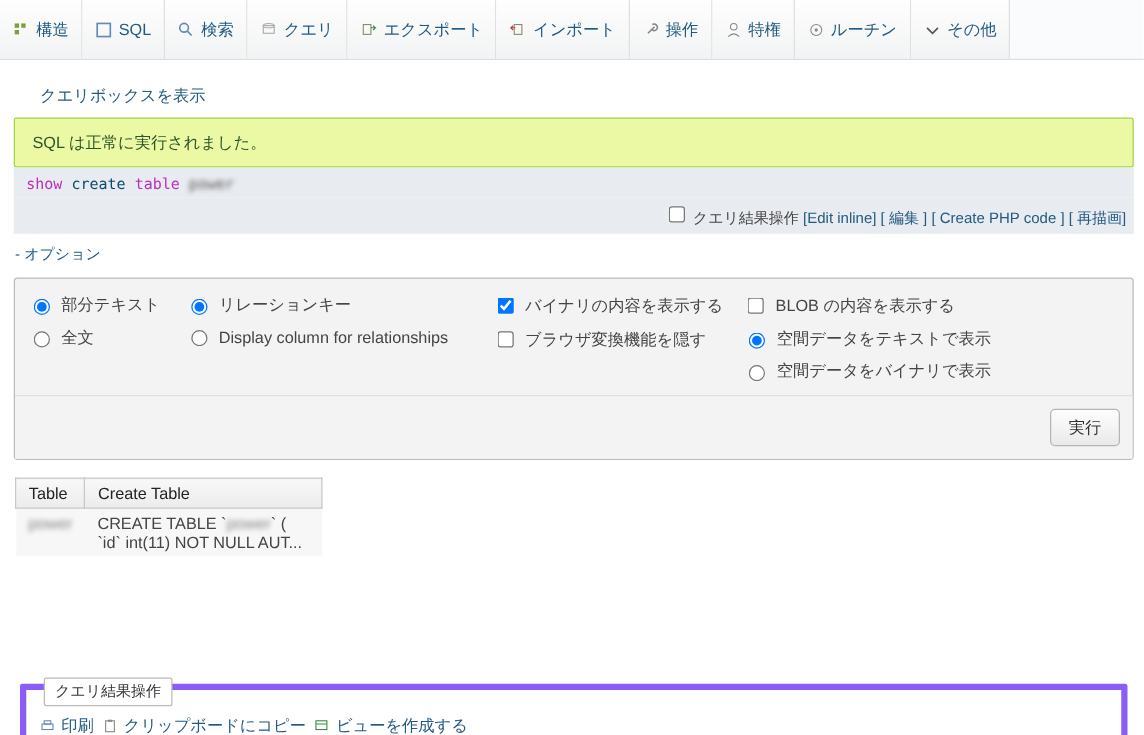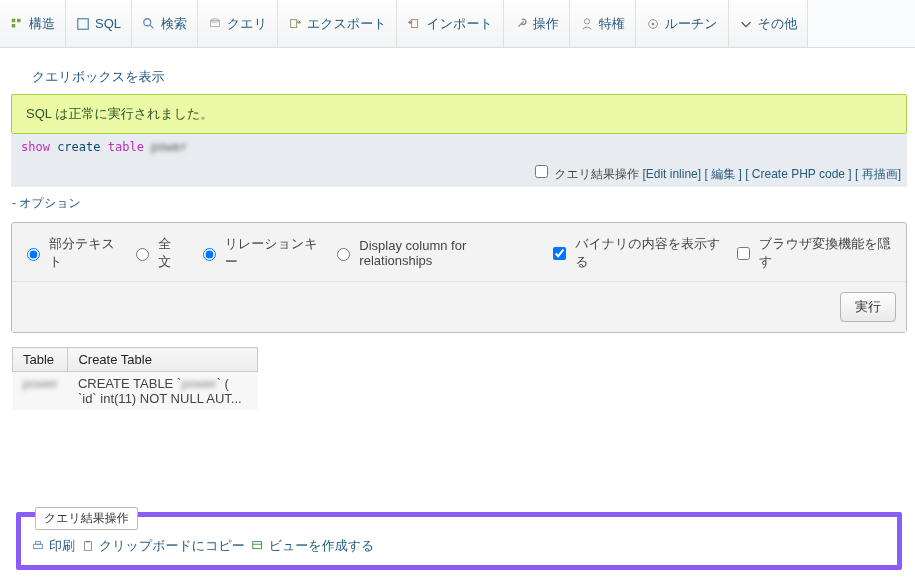--- a/index.html
+++ b/index.html
@@ -67,21 +67,21 @@
     background: #f3f3f3;
     margin: 2px 3px 0 3px;
     border-radius: 3px;
   }
   .optionsbody {
     display:flex;
     gap: 16px;
     padding: 12px 10px 10px;
     color:#444;
   }
-  .col { display:flex; flex-direction:row; gap:8px; }
+  .col { display:flex; flex-direction:column; gap:8px; }
   .col label { display:flex; align-items:center; gap:6px; font-size:13px; }
   .execrow {
     border-top: 1px solid #e0e0e0;
     background: #f3f3f3;
     padding: 10px;
     text-align: right;
     text-decoration: underline;
   }
   .btn {
     background: linear-gradient(#fefefe,#e9e9e9);
@@ -287,20 +287,34 @@
         </label>
       </div>
       <div class="col" style="min-width:180px">
         <label>
           <input type="checkbox" checked="" style="">
           <span>バイナリの内容を表示する</span>
         </label>
         <label>
           <input type="checkbox" style="">
           <span>ブラウザ変換機能を隠す</span>
+        </label>
+      </div>
+      <div class="col">
+        <label>
+          <input type="checkbox" style="">
+          <span>BLOB の内容を表示する</span>
+        </label>
+        <label>
+          <input type="radio" name="geom" checked="" style="">
+          <span>空間データをテキストで表示</span>
+        </label>
+        <label>
+          <input type="radio" name="geom" style="">
+          <span>空間データをバイナリで表示</span>
         </label>
       </div>
     </div>
     <div class="execrow">
       <button class="btn">実行</button>
     </div>
   </div>
 
   <table class="grid">
     <tbody>

